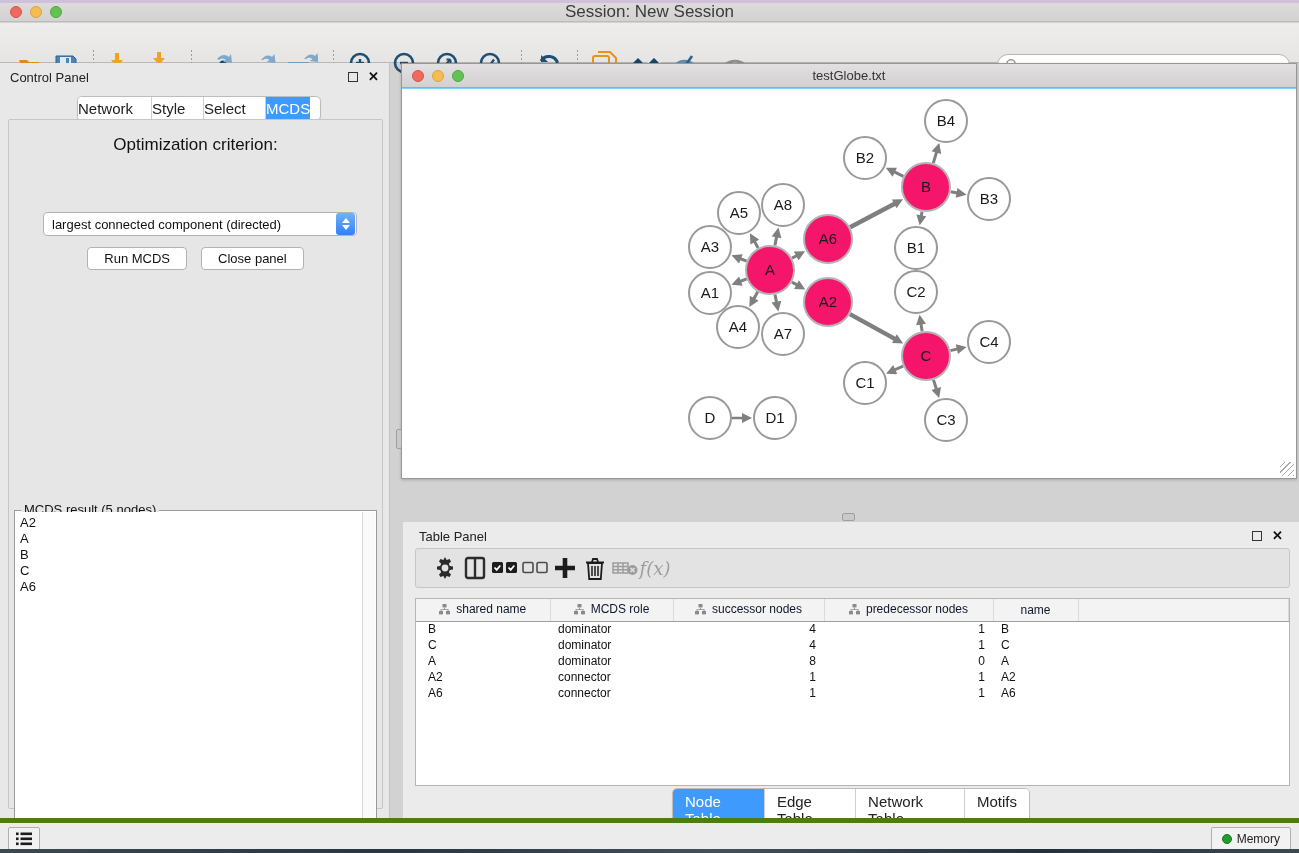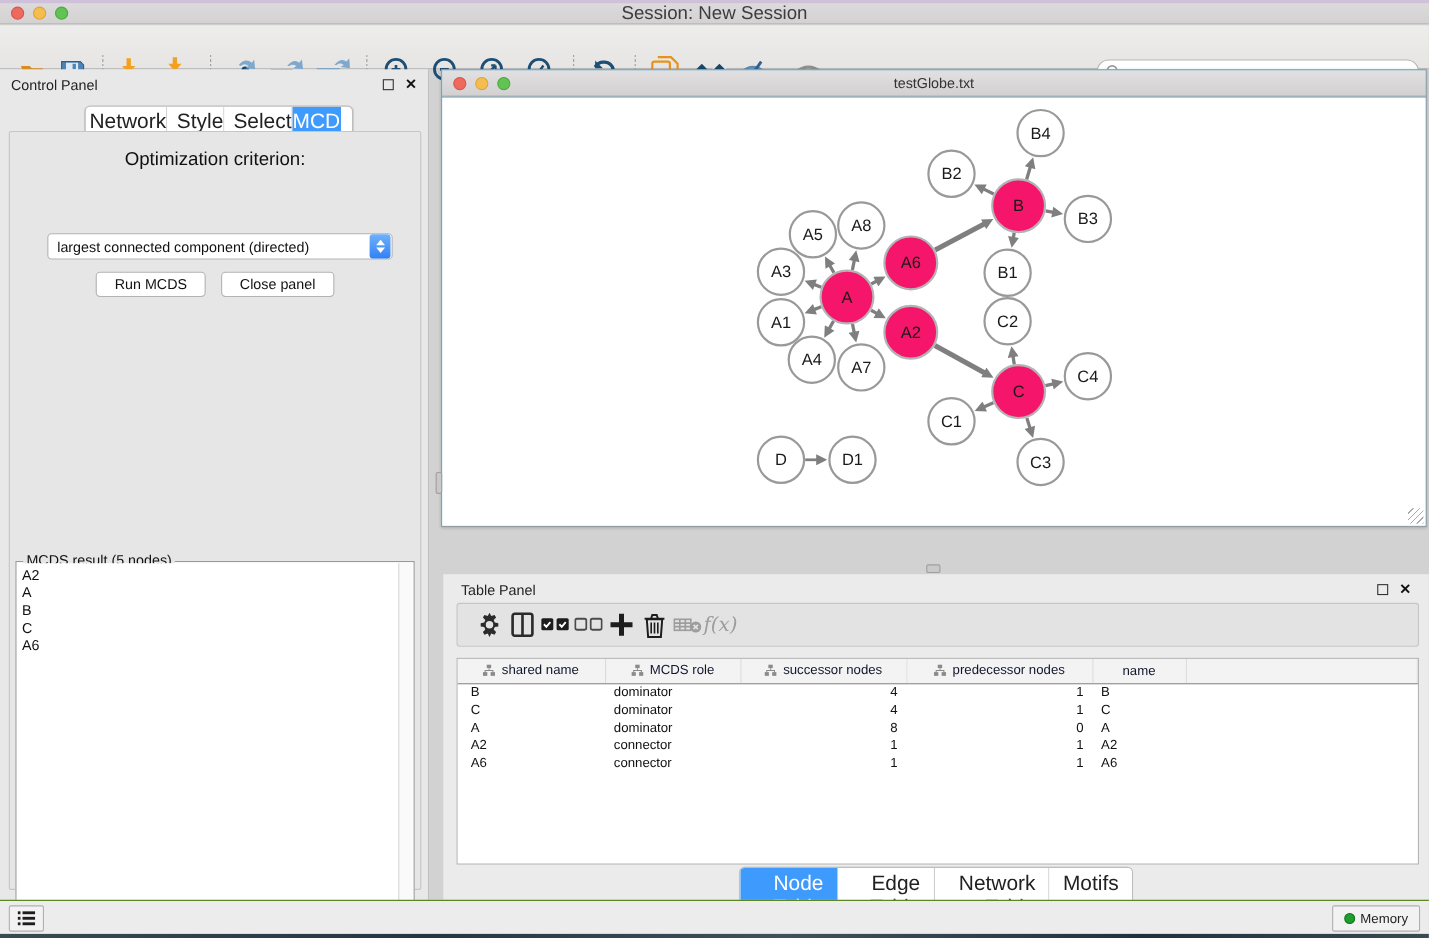--- a/index.html
+++ b/index.html
@@ -38,21 +38,21 @@
 
   
   .cpanel { position:absolute; left:0; top:63px; width:390px; height:755px; background:#e9e8e8;
     border-right:1px solid #c2c2c2; }
   .panel-head { height:28px; display:flex; align-items:center; padding:0 10px; }
   .panel-head .ph-title { font-size:13px; color:#222; flex:1; }
   .ph-float { width:10px; height:10px; border:1.5px solid #333; margin-right:10px; cursor:pointer; }
   .ph-close { font-size:13px; font-weight:bold; color:#111; cursor:pointer; line-height:10px; }
   .seg-tabs { display:flex; border:1px solid #bdbdbd; border-radius:5px; overflow:hidden;
     background:#fff; box-shadow:0 1px 1px rgba(0,0,0,0.12); }
-  .seg-tab { font-size:19px; color:#222; padding:3px 0; text-align:right; cursor:pointer;
+  .seg-tab { font-size:15px; color:#222; padding:3px 0; text-align:left; cursor:pointer;
     border-right:1px solid #cfcfcf; background:#fff; }
   .seg-tab:last-child { border-right:none; }
   .seg-tab.selected { background:#3e9bfd; color:#fff; }
   .cp-tabs { position:absolute; left:77px; top:33px; width:244px; }
   .cp-tabs .seg-tab:nth-child(1){ width:74px; } .cp-tabs .seg-tab:nth-child(2){ width:52px; }
   .cp-tabs .seg-tab:nth-child(3){ width:62px; } .cp-tabs .seg-tab:nth-child(4){ width:44px; }
   .cp-body { position:absolute; left:8px; top:56px; width:375px; height:690px;
     background:#e7e6e6; border:1px solid #c6c6c6; border-radius:2px; }
   .opt-label { text-align:center; margin-top:15px; font-size:17px; color:#111; }
   .dropdown { position:absolute; left:34px; top:92px; width:314px; height:24px; background:#fff;
@@ -106,21 +106,21 @@
     white-space:nowrap; overflow:hidden; }
   .ttable th .thc { display:inline-flex; align-items:center; gap:6px; }
   .ttable td { height:16px; font-size:12px; color:#111; padding:0 8px; white-space:nowrap; overflow:hidden; }
   .ttable td.num { text-align:right; }
   .ttable td.c0 { padding-left:12px; }
   .tp-tabs { position:absolute; left:269px; top:266px; width:358px; }
   .tp-tabs .seg-tab { padding:4px 12px; }
 
   
   .statusbar { position:absolute; left:0; top:818px; width:1299px; height:31px; background:#ececec;
-    border-top:1px solid #4d7c0f; }
+    border-top:5px solid #4d7c0f; }
   .sb-btn { position:absolute; top:4px; height:24px; background:#f2f2f2; border:1px solid #b0b0b0;
     border-radius:2px; display:flex; align-items:center; justify-content:center; gap:5px;
     cursor:pointer; font-size:12px; color:#222; }
   .sb-left { left:8px; width:32px; }
   .sb-mem { right:8px; padding:0 10px; }
   .mem-dot { width:10px; height:10px; border-radius:50%; background:#1f9d2f; border:1px solid #14771f; }
 
   svg text { font-family:"Liberation Sans", sans-serif; }
 </style>
 </head>

